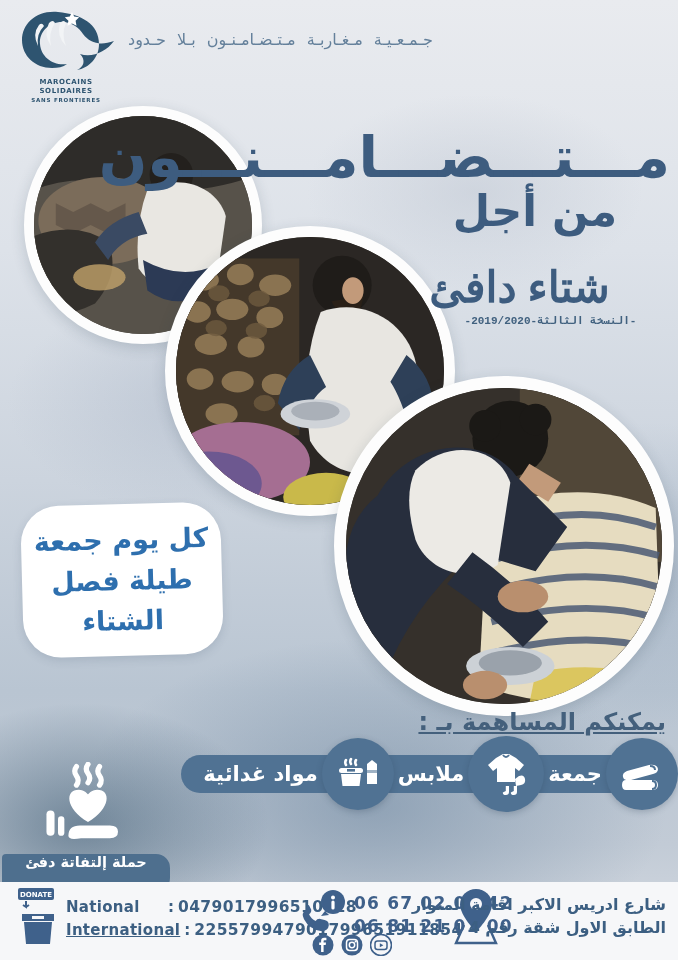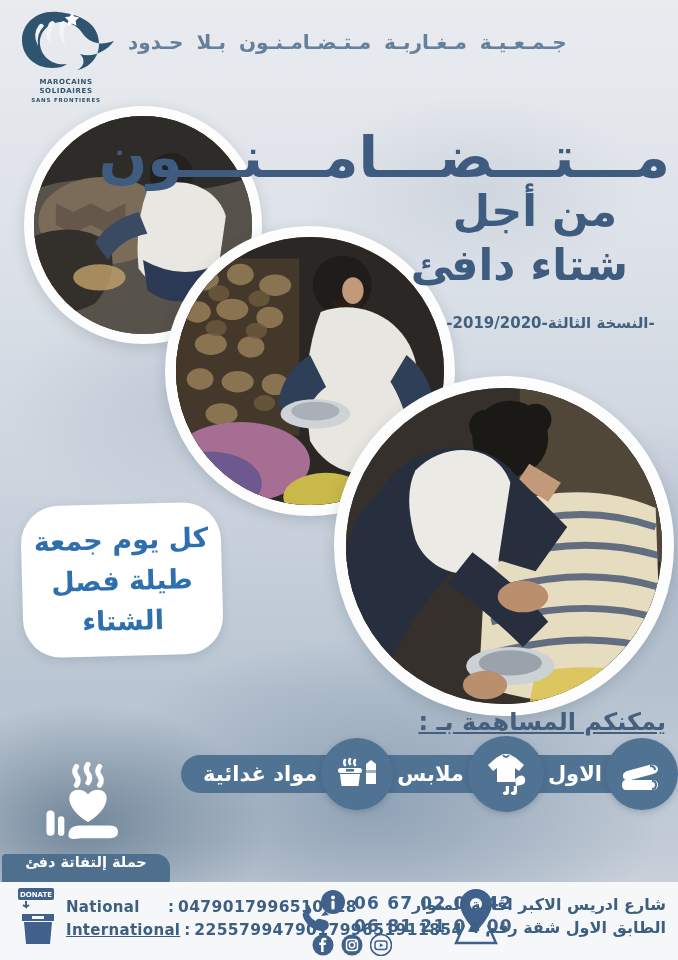--- a/index.html
+++ b/index.html
@@ -15,41 +15,41 @@
       linear-gradient(180deg,#e9ebef 0%,#dde2e9 26%,#ccd4de 50%,#b9c5d2 72%,#c2cbd6 88%,#d7dce3 100%);
   }
   .ar{ direction:rtl; unicode-bidi:embed; }
 
   
   .logo-wrap{ position:absolute; left:12px; top:8px; width:108px; text-align:center; }
   .logo-caption{ font-size:7px; font-weight:bold; color:#2e5470; letter-spacing:.6px; line-height:1.35; }
   .logo-caption .sub{ font-size:5.5px; letter-spacing:.8px; display:block; }
   .header-arabic{
     position:absolute; left:128px; right:12px; top:30px;
-    font-size:20px; font-weight:bold; color:#64809b; text-align:left;
+    font-size:16px; font-weight:normal; color:#64809b; text-align:left;
     white-space:nowrap; letter-spacing:1px; word-spacing:6px;
   }
 
   
   .photo{ position:absolute; border-radius:50%; border:10px solid #fdfdfd; overflow:hidden;
           box-shadow:0 4px 14px rgba(40,60,80,.18); background:#3a362f; }
   .photo svg{ display:block; width:100%; height:100%; }
   .photo1{ left:24px;  top:106px; width:238px; height:238px; z-index:2; }
   .photo2{ left:165px; top:226px; width:290px; height:290px; border-width:11px; z-index:3; }
   .photo3{ left:334px; top:376px; width:340px; height:340px; border-width:12px; z-index:4; }
 
   
   .title-line1{ position:absolute; right:8px; top:124px; font-size:57px; font-weight:800;
                 color:#3d5c7f; white-space:nowrap; z-index:5;}
   .title-line2{ position:absolute; right:8px; top:186px; width:270px; text-align:center;
                 font-size:43px; font-weight:800; color:#3d5c7f; z-index:5;}
-  .title-line3{ position:absolute; right:6px; top:240px; width:305px; text-align:center;
-                font-size:43px; font-weight:800; color:#3d5c7f; white-space:nowrap; z-index:5;}
+  .title-line3{ position:absolute; right:6px; top:262px; width:305px; text-align:center;
+                font-size:43px; font-weight:800; color:#3d5c7f; white-space:nowrap; z-index:5;font-family:Liberation Serif, serif;}
   .title-edition{ position:absolute; right:10px; top:314px; width:235px; text-align:center;
-                font-size:15px; font-weight:bold; color:#41617f; z-index:5;}
+                font-size:11px; font-weight:bold; color:#41617f; z-index:5;font-family:Liberation Mono, monospace;}
 
   
   .bubble{
     position:absolute; left:22px; top:504px; width:200px; z-index:5;
     background:#ffffff; border-radius:38px; padding:16px 6px 14px;
     text-align:center; transform:rotate(-1.5deg);
     box-shadow:0 3px 10px rgba(50,70,95,.15);
   }
   .bubble div{ font-size:27px; font-weight:800; color:#2e6fae; line-height:1.5; }
 
@@ -234,21 +234,21 @@
     <div class="node n-clothes">
       <svg width="48" height="48" viewBox="0 0 48 48">
         <path d="M14 8 l7-4 h6 l7 4 8 7 -5 6 -4-3 v14 h-18 V18 l-4 3 -5-6 z" fill="#fff"></path>
         <path d="M21 5 q3 4 6 0" stroke="#507293" stroke-width="2" fill="none"></path>
         <path d="M37 26 q5-2 6 3 q1 5 -4 6 l-5 1 -1-7 z" fill="#fff"></path>
         <path d="M27 36 v6 q0 3 -3.2 3 q-3 0 -3-2.6 l3-1.4 v-5 z" fill="#fff"></path>
         <path d="M35 36 v6 q0 3 -3.2 3 q-3 0 -3-2.6 l3-1.4 v-5 z" fill="#fff"></path>
       </svg>
     </div>
     <div class="bar">
-      <span class="ar">الاول</span>
+      <span class="ar">جمعة</span>
     </div>
     <div class="node n-blankets">
       <svg width="46" height="46" viewBox="0 0 46 46">
         <path d="M8 20 l22-6 q8-1 9 4 q0 4 -5 5 l-22 6 q-7 1 -8-3 q-1-4 4-6z" fill="#fff"></path>
         <path d="M7 29 h26 q6 0 6 5 t-6 5 H7 q-4 0 -4-5 t4-5z" fill="#fff"></path>
         <path d="M33 30 q4 0 4 4 t-4 4" stroke="#507293" stroke-width="2" fill="none"></path>
         <path d="M31 15 q5 0 5 4" stroke="#507293" stroke-width="2" fill="none"></path>
       </svg>
     </div>
   </div>

